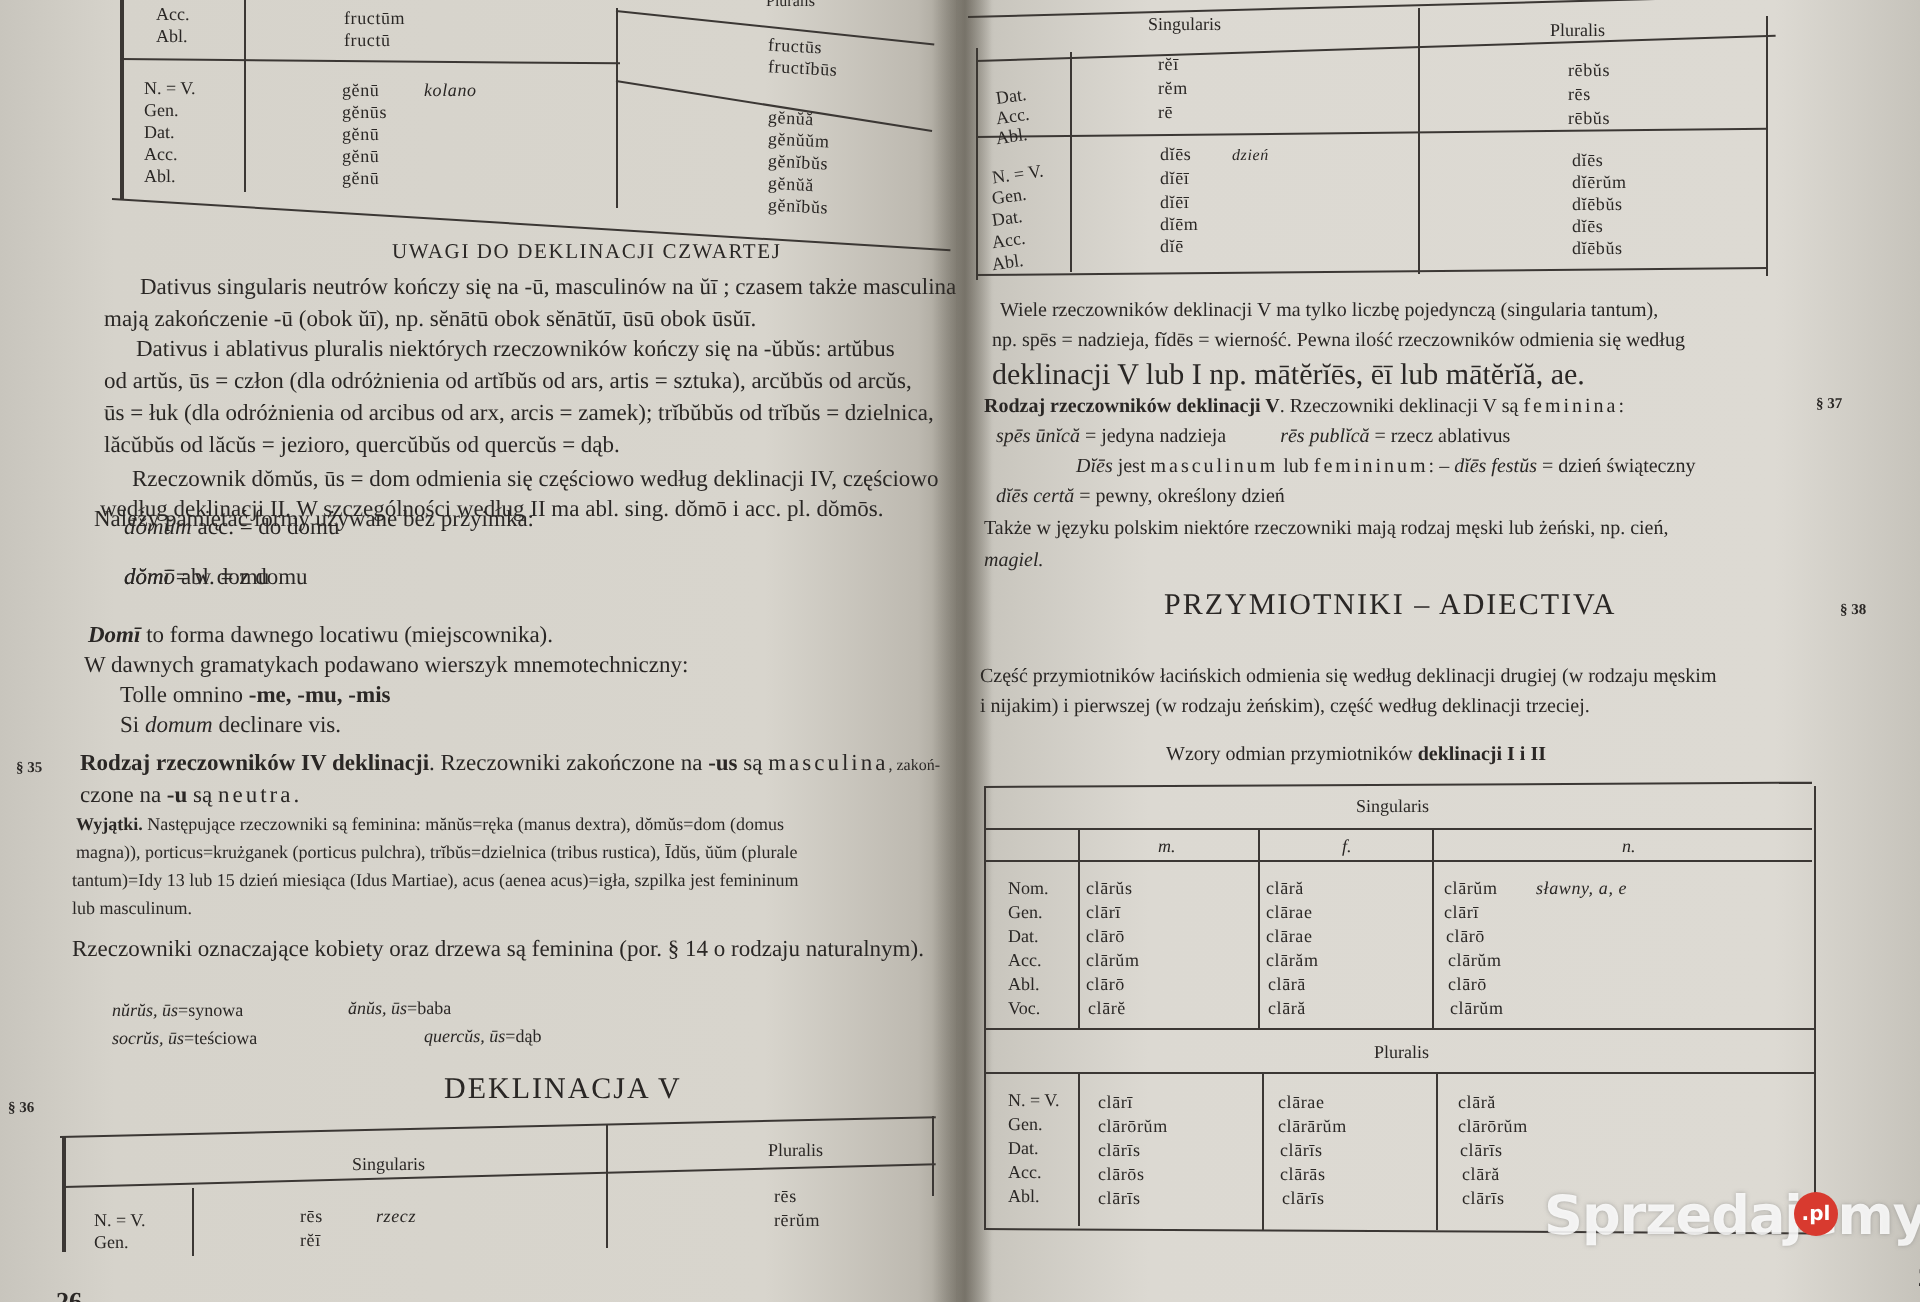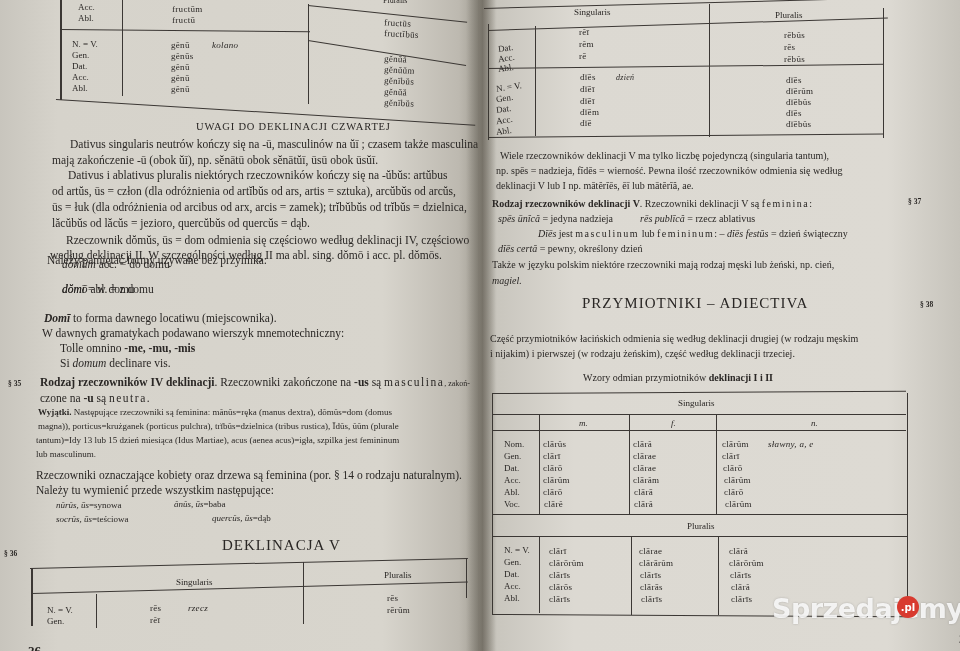--- a/index.html
+++ b/index.html
@@ -129,21 +129,20 @@
       <div class="abs small" style="left:38px;top:407px;line-height:11px;">
         <span class="b">Wyjątki.</span>
         <span>Następujące rzeczowniki są feminina: mănŭs=ręka (manus dextra), dŏmŭs=dom (domus</span>
       </div>
       <div class="abs small" style="left:38px;top:421px;line-height:11px;">magna)), porticus=krużganek (porticus pulchra), trĭbŭs=dzielnica (tribus rustica), Īdŭs, ŭŭm (plurale</div>
       <div class="abs small" style="left:36px;top:435px;line-height:11px;">tantum)=Idy 13 lub 15 dzień miesiąca (Idus Martiae), acus (aenea acus)=igła, szpilka jest femininum</div>
       <div class="abs small" style="left:36px;top:449px;line-height:11px;">lub masculinum.</div>
     </div>
 
     <div class="abs p-text" style="left:36px;top:467px;">Rzeczowniki oznaczające kobiety oraz drzewa są feminina (por. § 14 o rodzaju naturalnym).</div>
-    <div class="abs p-text" style="left:36px;top:482px;">Należy tu wymienić przede wszystkim następujące:</div>
 
     <div>
       <div class="abs small" style="left:56px;top:500px;">
         <span class="it">nŭrŭs, ūs</span><span>=synowa</span>
       </div>
       <div class="abs small" style="left:174px;top:499px;">
         <span class="it">ănŭs, ūs</span><span>=baba</span>
       </div>
       <div class="abs small" style="left:56px;top:514px;">
         <span class="it">socrŭs, ūs</span><span>=teściowa</span>
@@ -219,21 +218,21 @@
 
       <div class="abs form" style="left:308px;top:75px;">dĭēs</div>
       <div class="abs form" style="left:308px;top:86px;">dĭērŭm</div>
       <div class="abs form" style="left:308px;top:97px;">dĭēbŭs</div>
       <div class="abs form" style="left:308px;top:108px;">dĭēs</div>
       <div class="abs form" style="left:308px;top:119px;">dĭēbŭs</div>
     </div>
 
     <div class="abs small" style="left:22px;top:150px;font-size:10px;">Wiele rzeczowników deklinacji V ma tylko liczbę pojedynczą (singularia tantum),</div>
     <div class="abs small" style="left:18px;top:165px;font-size:10px;">np. spēs = nadzieja, fĭdēs = wierność. Pewna ilość rzeczowników odmienia się według</div>
-    <div class="abs small" style="left:18px;top:180px;font-size:10px;">deklinacji V lub I np. mātĕrĭēs, ēī lub mātĕrĭă, ae.</div>
+    <div class="abs small" style="left:18px;top:180px;font-size:15px;">deklinacji V lub I np. mātĕrĭēs, ēī lub mātĕrĭă, ae.</div>
 
     <div class="abs sect" style="left:430px;top:197px;">§ 37</div>
     <div class="abs small" style="left:14px;top:198px;font-size:10px;">
       <span class="b">Rodzaj rzeczowników deklinacji V</span><span>. Rzeczowniki deklinacji V są </span><span class="sp">feminina</span><span>:</span>
     </div>
     <div class="abs small" style="left:20px;top:213px;font-size:10px;">
       <span class="it">spēs ūnĭcă</span><span> = jedyna nadzieja</span>
       <span style="display:inline-block;width:22px;"></span>
       <span class="it">rēs publĭcă</span><span> = rzecz ablativus</span>
     </div>

